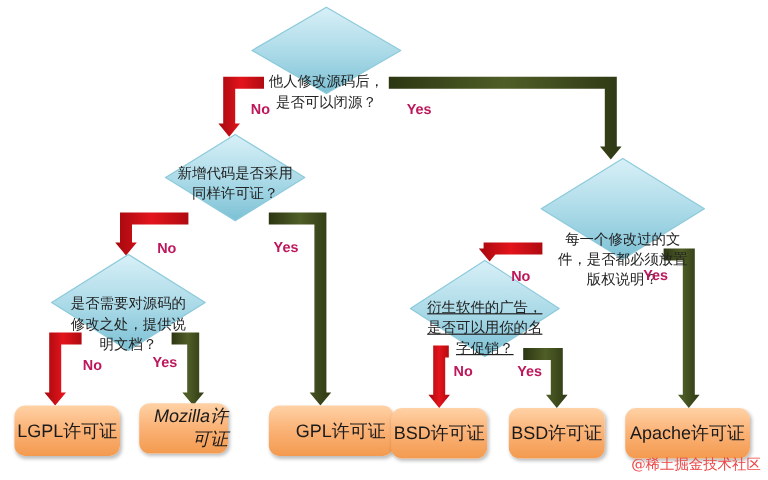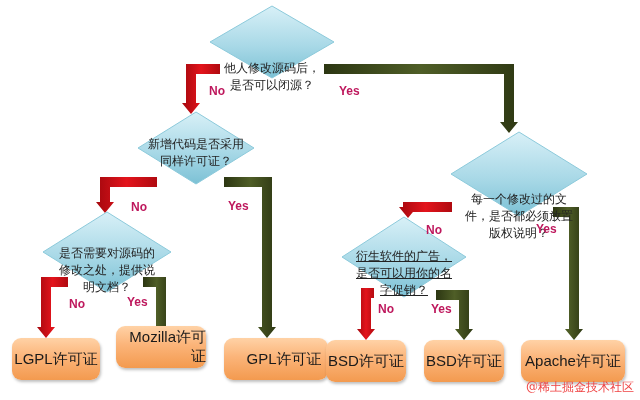--- a/index.html
+++ b/index.html
@@ -78,19 +78,19 @@
 <div class="lbl" style="left:131px;top:200px;">No</div>
 <div class="lbl" style="left:228px;top:199px;">Yes</div>
 <div class="lbl" style="left:69px;top:297px;">No</div>
 <div class="lbl" style="left:127px;top:295px;">Yes</div>
 <div class="lbl" style="left:426px;top:223px;">No</div>
 <div class="lbl" style="left:536px;top:222px;">Yes</div>
 <div class="lbl" style="left:378px;top:302px;">No</div>
 <div class="lbl" style="left:431px;top:302px;">Yes</div>
 
 <div class="box" style="left:12px;top:338px;width:88px;">LGPL许可证</div>
-<div class="box" style="left:116px;top:326px;width:90px;">Mozilla许可证</div>
+<div class="box" style="left:116px;top:336px;width:74px;font-style:italic;">Mozilla许可证</div>
 <div class="box" style="left:224px;top:338px;width:88px;padding-left:16px;">GPL许可证</div>
 <div class="box" style="left:326px;top:340px;width:80px;">BSD许可证</div>
 <div class="box" style="left:424px;top:340px;width:80px;">BSD许可证</div>
 <div class="box" style="left:521px;top:340px;width:104px;">Apache许可证</div>
 
 <div class="watermark">@稀土掘金技术社区</div>
 
 </body></html>

